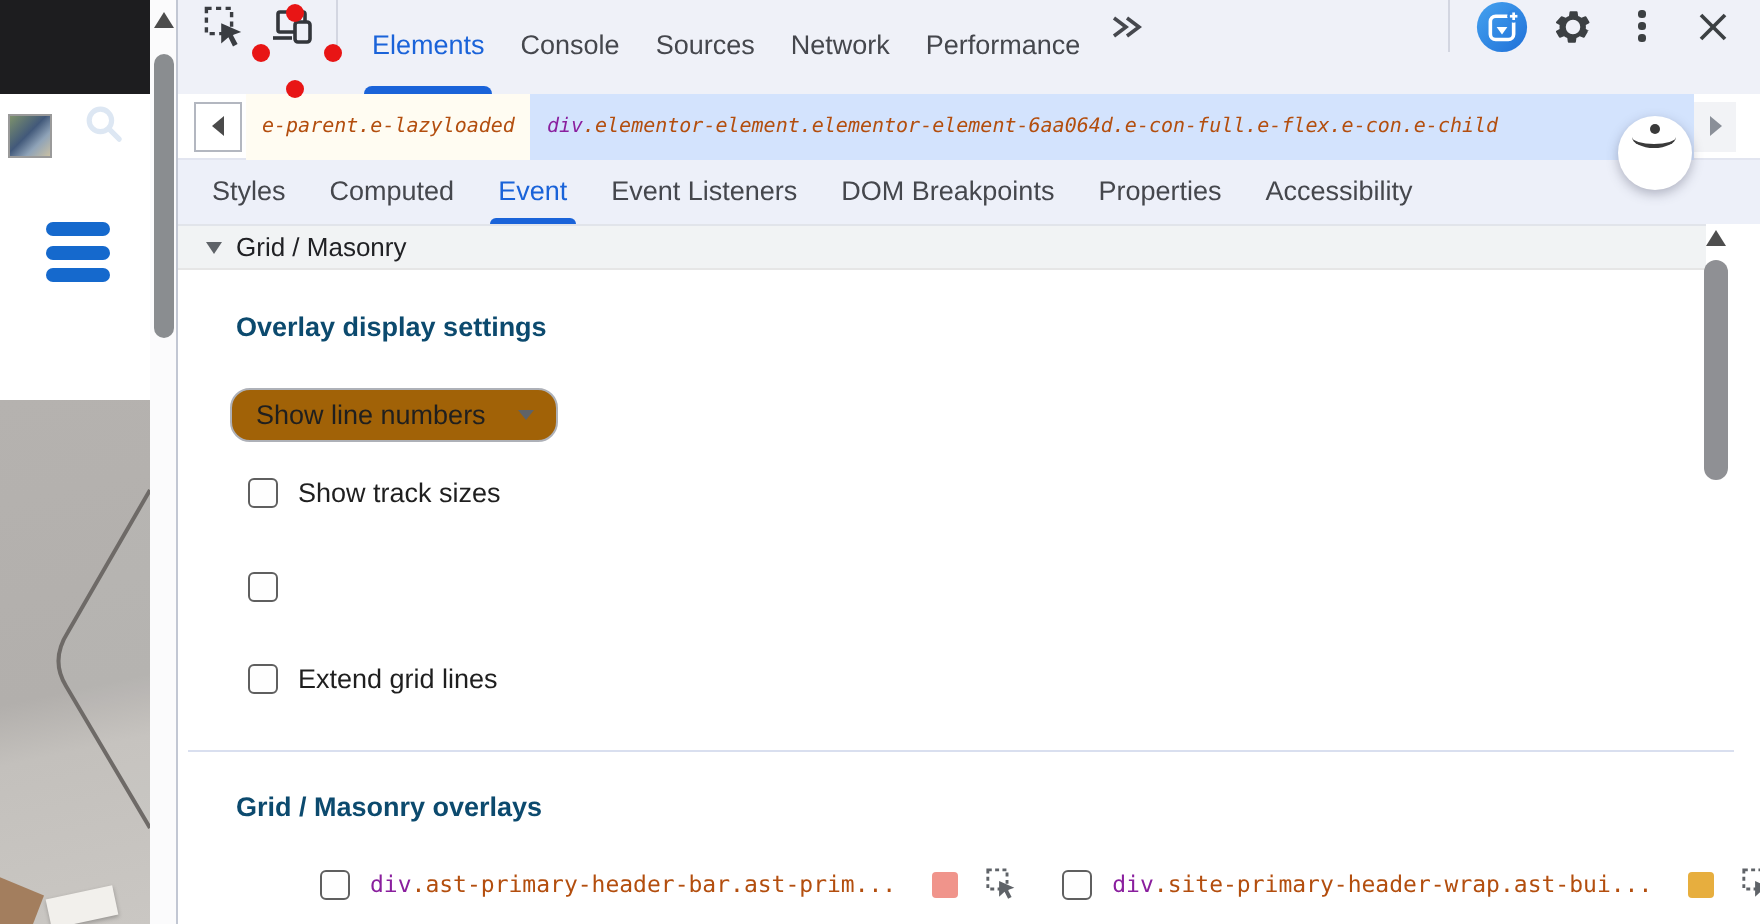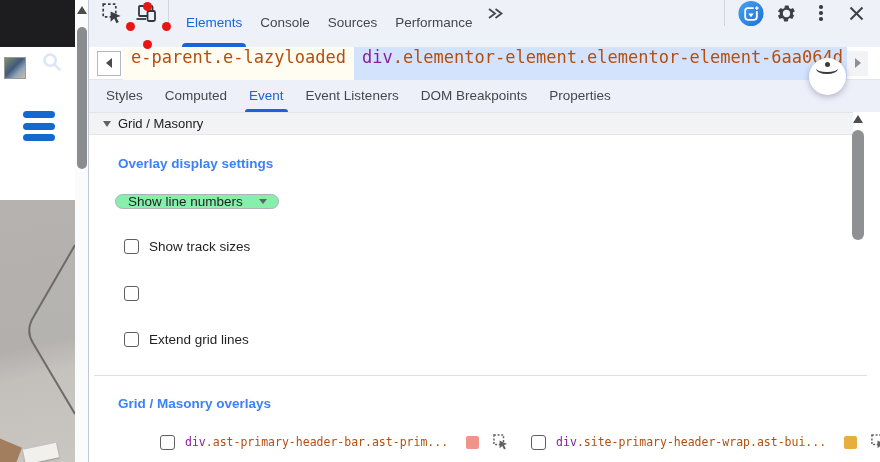--- a/index.html
+++ b/index.html
@@ -44,44 +44,44 @@
   .tb-right { display:flex; align-items:center; gap:9px; flex:0 0 auto; }
   .kebab { display:flex; flex-direction:column; gap:2.5px; align-items:center; }
   .kebab i { width:3.5px; height:3.5px; border-radius:50%; background:#3c4043; }
   
   .dt-crumbs { position:absolute; left:0; top:47px; width:792px; height:33px; background:#fff;
                border-bottom:1px solid #e2e5f0; display:flex; align-items:center; }
   .back-btn { width:24px; height:25px; margin-left:8px; background:#fff; border:1px solid #b3b7c0;
               display:flex; align-items:center; justify-content:center; flex:0 0 auto; }
   .tri-left { width:0; height:0; border-top:5px solid transparent; border-bottom:5px solid transparent; border-right:6px solid #4a4a4a; }
   .tri-right { width:0; height:0; border-top:5px solid transparent; border-bottom:5px solid transparent; border-left:6px solid #8a8f98; }
-  .crumb { height:33px; display:flex; padding:0 8px; white-space:nowrap; overflow:hidden;
-           font-family:"DejaVu Sans Mono", monospace; font-size:17px; flex:0 0 auto; }
+  .crumb { height:33px; display:flex; align-items:center; padding:0 8px; white-space:nowrap; overflow:hidden;
+           font-family:"DejaVu Sans Mono", monospace; font-size:10px; flex:0 0 auto;font-style:italic; }
   .crumb-prev { background:#fffcf2; color:#b34e0e; margin-left:2px; }
   .crumb-sel { background:#d3e3fd; flex:1 1 auto; min-width:0; }
   .sel-tag { color:#8a1f9e; } .sel-classes { color:#b34e0e; }
   .fwd-btn { width:21px; height:25px; background:#f2f3f6; display:flex; align-items:center; justify-content:center;
              margin-right:13px; flex:0 0 auto; }
   
   .dt-subtabs { position:absolute; left:0; top:80px; width:792px; height:32px; background:#edf0f9;
                 display:flex; align-items:center; padding-left:6px; }
   .sub-tab { position:relative; height:32px; line-height:31px; padding:0 11px; font-size:13.5px; color:#45474d; white-space:nowrap; }
   .sub-tab.active { color:#1a63d9; }
   .sub-tab.active .tab-underline { position:absolute; left:7px; right:7px; bottom:0; height:3.5px;
                 background:#1a63d9; border-radius:3px 3px 0 0; }
   
   .dt-section { position:absolute; left:0; top:112px; width:764px; height:23px; background:#f1f3f4;
                 border-top:1px solid #e1e4ea; border-bottom:1px solid #e6e6e6;
                 display:flex; align-items:center; gap:7px; padding-left:14px; }
   .tri-down { width:0; height:0; border-left:4.5px solid transparent; border-right:4.5px solid transparent; border-top:6px solid #5f6368; }
   .sec-label { font-size:13px; color:#202124; }
   
   .dt-content { position:absolute; left:0; top:135px; width:792px; height:327px; background:#fff; }
-  .group-title { position:absolute; left:29px; font-size:13.5px; font-weight:600; color:#3b82f6; }
-  .dropdown { position:absolute; left:26px; top:59px; width:164px; height:15px; background:#86efac;
+  .group-title { position:absolute; left:29px; font-size:13.5px; font-weight:600; color:#0c4a6e; }
+  .dropdown { position:absolute; left:26px; top:59px; width:164px; height:27px; background:#a16207;
               border:1px solid #aeb1b8; border-radius:10px; display:flex; align-items:center;
               justify-content:space-between; padding:0 11px 0 12px; font-size:13.5px; color:#1f1f1f; }
   .caret { width:0; height:0; border-left:4.5px solid transparent; border-right:4.5px solid transparent; border-top:5.5px solid #5f6368; }
   .cb-row { position:absolute; left:35px; display:flex; align-items:center; gap:10px; font-size:13.5px; color:#1f1f1f; }
   .cbox { width:15px; height:15px; border:1.5px solid #5f5f5f; border-radius:3px; background:#fefefe; flex:0 0 auto; }
   .divider { position:absolute; left:5px; right:14px; top:240px; height:1px; background:#d9dfef; }
   .ov-row { position:absolute; left:35px; top:299px; display:flex; align-items:center;margin-left:36px; }
   .ov-label { font-family:"DejaVu Sans Mono", monospace; font-size:11.5px; white-space:nowrap; margin-left:10px; }
   .swatch { width:13px; height:13px; border-radius:2px; margin-left:18px; flex:0 0 auto; }
   .ov-icon { margin-left:14px; display:flex; flex:0 0 auto; }
@@ -145,20 +145,21 @@
             <rect x="3" y="3" width="13.5" height="10" rx="1" fill="none" stroke="#33363b" stroke-width="1.8"></rect>
             <line x1="0.5" y1="16" x2="10" y2="16" stroke="#33363b" stroke-width="1.8"></line>
             <rect x="11.5" y="8" width="7.5" height="10" rx="1.5" fill="#eff1f8" stroke="#33363b" stroke-width="1.8"></rect>
           </svg>
       </div>
       <div class="vsep"></div>
 
       <div class="dt-tab active"><span>Elements</span><i class="tab-underline"></i></div>
       <div class="dt-tab"><span>Console</span></div>
       <div class="dt-tab"><span>Sources</span></div>
+      <div class="dt-tab"><span>Network</span></div>
       <div class="dt-tab"><span>Performance</span></div>
       <div class="icon-btn">
         <svg width="17" height="17" viewBox="0 0 17 17">
             <polyline points="3,4 9,8.5 3,13" fill="none" stroke="#46484e" stroke-width="1.8"></polyline>
             <polyline points="9.5,4 15.5,8.5 9.5,13" fill="none" stroke="#46484e" stroke-width="1.8"></polyline>
           </svg>
       </div>
 
       <div class="tb-spacer"></div>
 
@@ -217,20 +218,21 @@
         </div>
     </div>
 
     <div class="dt-subtabs">
       <div class="sub-tab"><span>Styles</span></div>
       <div class="sub-tab"><span>Computed</span></div>
       <div class="sub-tab active"><span>Event</span><i class="tab-underline"></i></div>
       <div class="sub-tab"><span>Event Listeners</span></div>
       <div class="sub-tab"><span>DOM Breakpoints</span></div>
       <div class="sub-tab"><span>Properties</span></div>
+      <div class="sub-tab"><span>Accessibility</span></div>
     </div>
 
     <div class="dt-section">
       <span class="tri-down"></span>
       <span class="sec-label">Grid / Masonry</span>
     </div>
 
     <div class="dt-content">
       <div class="group-title" style="top:21px;">Overlay display settings</div>
 

